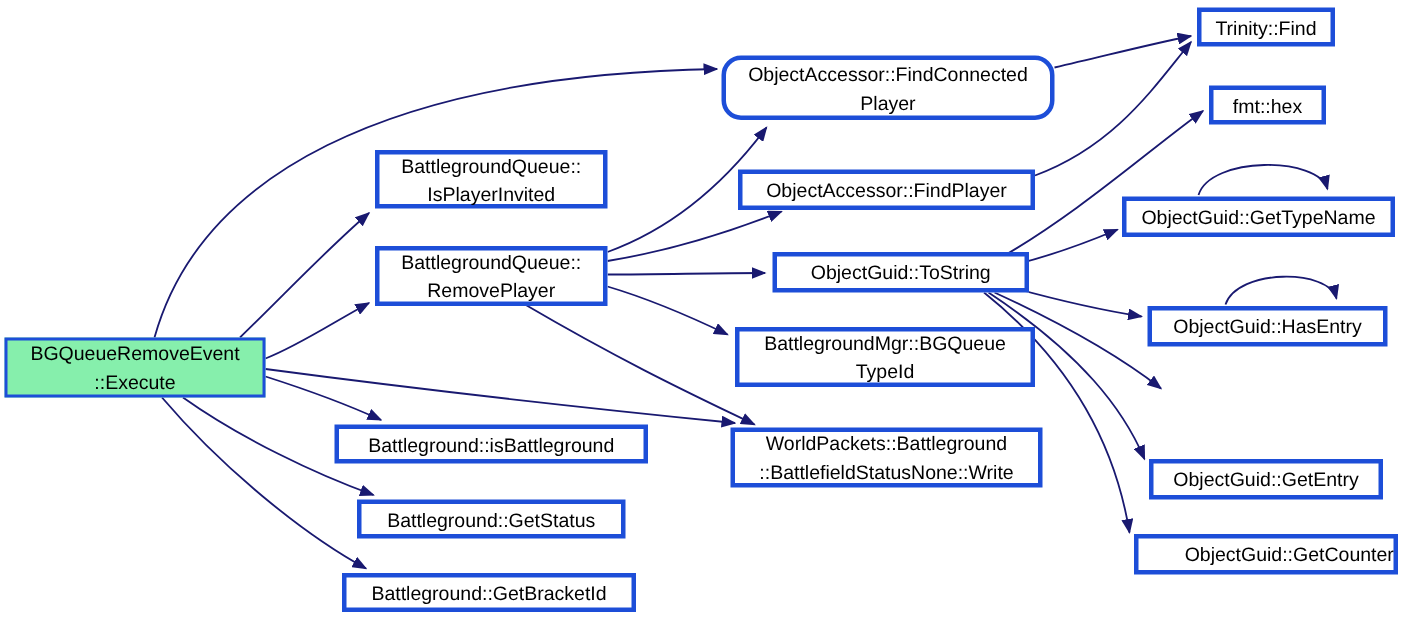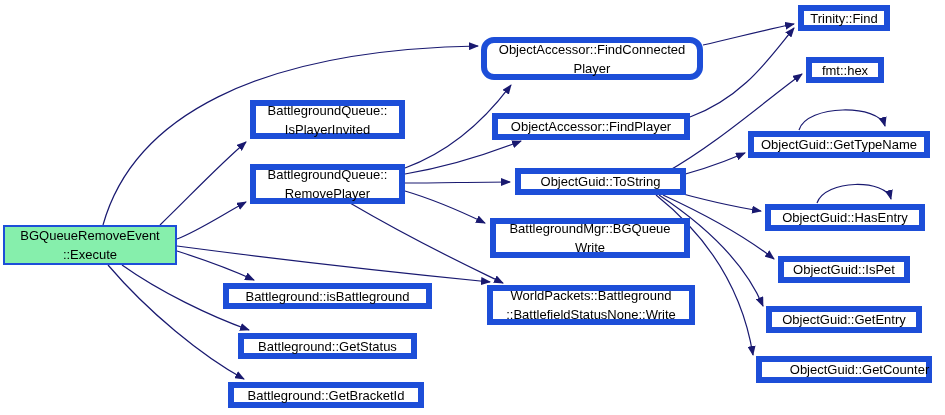--- a/index.html
+++ b/index.html
@@ -13,21 +13,21 @@
   }
   #edges {
     position: absolute;
     left: 0; top: 0;
     width: 945px; height: 415px;
   }
   .node {
     position: absolute;
     box-sizing: border-box;
     background: #ffffff;
-    border: 6px solid #1d4ed8;
+    border: 3px solid #1d4ed8;
     color: #000000;
     font-size: 13px;
     line-height: 19px;
     display: flex;
     align-items: center;
     justify-content: center;
     text-align: center;
     white-space: pre-line;
     cursor: pointer;
   }
@@ -92,38 +92,37 @@
 RemovePlayer</div>
 
   <div class="node" style="left:481px; top:37px; width:222px; height:43px;border-radius:13px;">ObjectAccessor::FindConnected
 Player</div>
 
   <div class="node" style="left:492px; top:113px; width:198px; height:27px;">ObjectAccessor::FindPlayer</div>
 
   <div class="node" style="left:515px; top:168px; width:171px; height:27px;">ObjectGuid::ToString</div>
 
   <div class="node" style="left:490px; top:218px; width:200px; height:40px;">BattlegroundMgr::BGQueue
-Write</div>
+TypeId</div>
 
   <div class="node" style="left:487px; top:285px; width:208px; height:40px;">WorldPackets::Battleground
 ::BattlefieldStatusNone::Write</div>
 
   <div class="node" style="left:223px; top:283px; width:209px; height:26px;">Battleground::isBattleground</div>
 
   <div class="node" style="left:238px; top:333px; width:179px; height:26px;">Battleground::GetStatus</div>
 
   <div class="node" style="left:228px; top:382px; width:196px; height:26px;">Battleground::GetBracketId</div>
 
   <div class="node" style="left:798px; top:5px; width:92px; height:26px;">Trinity::Find</div>
 
   <div class="node" style="left:806px; top:57px; width:78px; height:26px;">fmt::hex</div>
 
   <div class="node" style="left:748px; top:131px; width:182px; height:27px;">ObjectGuid::GetTypeName</div>
 
   <div class="node" style="left:765px; top:204px; width:160px; height:27px;">ObjectGuid::HasEntry</div>
 
-  <div class="node" style="left:778px; top:256px; width:132px; height:27px;">ObjectGuid::IsPet</div>
 
   <div class="node" style="left:766px; top:306px; width:156px; height:27px;">ObjectGuid::GetEntry</div>
 
   <div class="node" style="left:756px; top:356px; width:176px; height:27px;padding-left:31px;">ObjectGuid::GetCounter</div>
 
 </div>
 
 </body></html>

